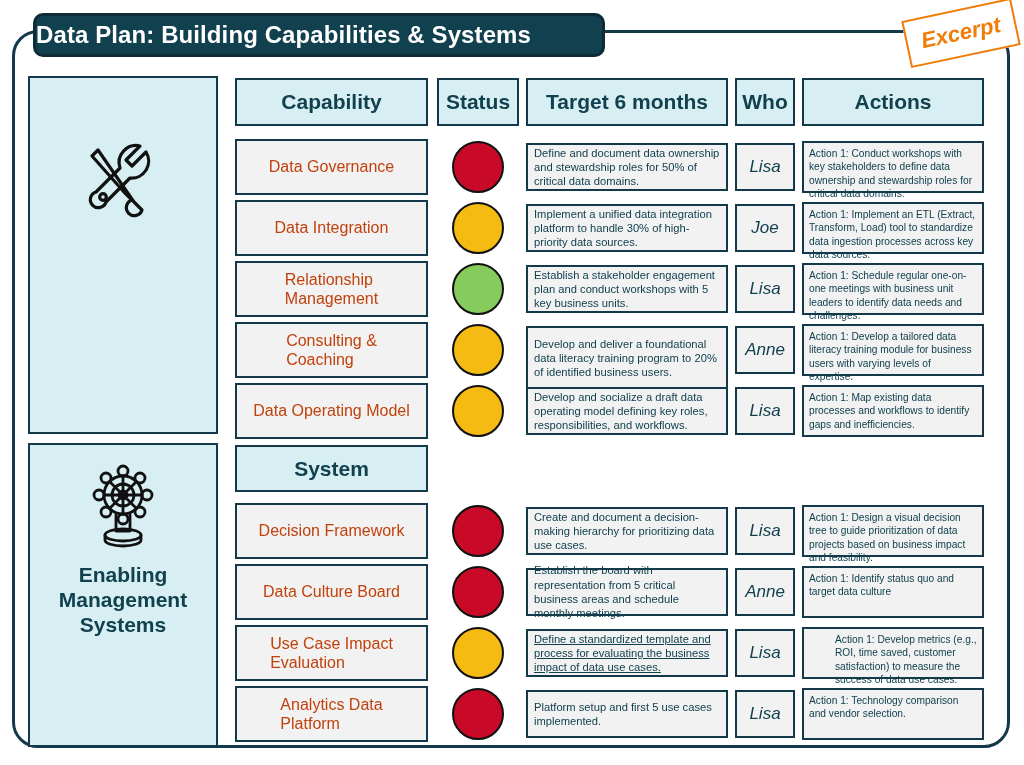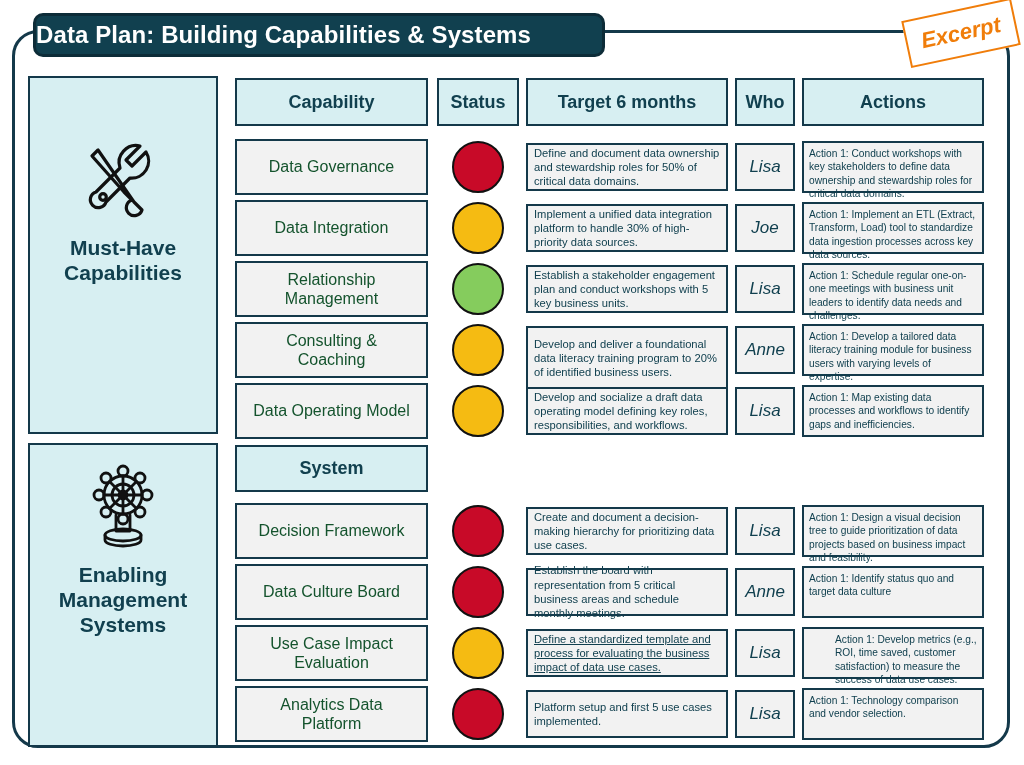--- a/index.html
+++ b/index.html
@@ -107,29 +107,28 @@
     box-sizing: border-box;
     border: 2px solid #14394a;
     background: #f2f2f2;
   }
   .head-cell {
     background: #d7eff2;
     display: flex;
     align-items: center;
     justify-content: center;
     color: #11404f;
-    font-size: 18px;
+    font-size: 21px;
     font-weight: bold;
   }
   .cap-cell {
     display: flex;
     align-items: center;
     justify-content: center;
-    text-align: center;
-    color: #14532d;
+    color: #c2410c;
     font-size: 16px;
     line-height: 1.2;
     white-space: pre-line;
   }
   .sys-head-cell {
     background: #d7eff2;
   }
   .text-cell {
     display: flex;
     align-items: center;
@@ -181,22 +180,20 @@
 <div class="cat-panel" id="panel-must-have">
   <span class="cat-icon">
     <svg width="86" height="82" viewBox="0 0 86 82">
       <g fill="none" stroke="#111111" stroke-width="3.2" stroke-linejoin="round" stroke-linecap="round">
         <path d="M60 6 L46 20 L52 26 L66 12 A17 17 0 0 1 50 38 L26 62 A8 8 0 1 1 16 52 L40 28 A17 17 0 0 1 60 6 Z"></path>
         <path d="M18 10 L12 16 L44 52 L52 60 A8 8 0 1 0 62 70 L54 62 L18 10 Z"></path>
         <circle cx="23" cy="57" r="3.3"></circle>
       </g>
     </svg>
   </span>
-  <span class="cat-label">Must-Have
-Capabilities</span>
 </div>
 
 <div class="cat-panel" id="panel-enabling">
   <span class="cat-icon">
     <svg width="84" height="86" viewBox="0 0 84 86">
       <g fill="none" stroke="#111111" stroke-width="2.8" stroke-linejoin="round" stroke-linecap="round">
         <circle cx="42" cy="32" r="19"></circle>
         <circle cx="42" cy="32" r="11"></circle>
         <circle cx="42" cy="32" r="4"></circle>
         <path d="M42 13 L42 51 M23 32 L61 32 M28.5 18.5 L55.5 45.5 M55.5 18.5 L28.5 45.5"></path>

